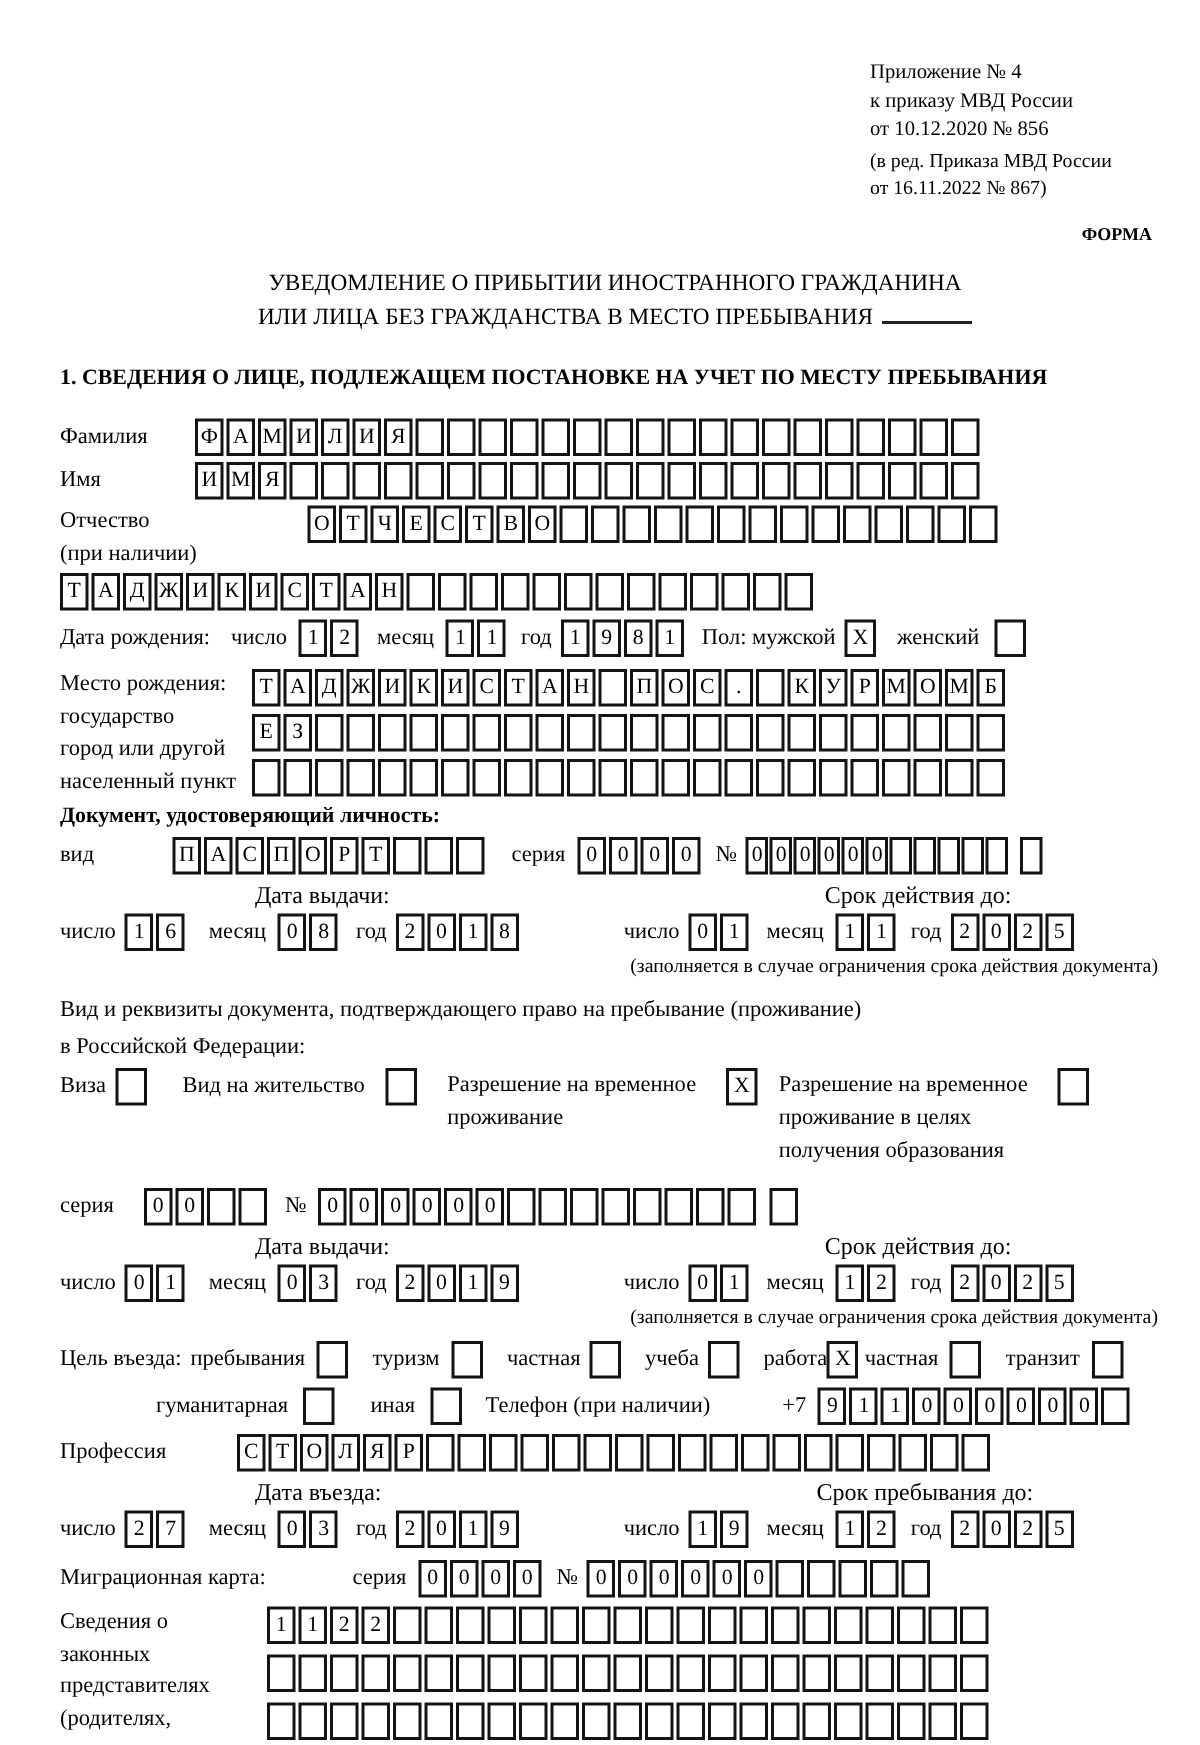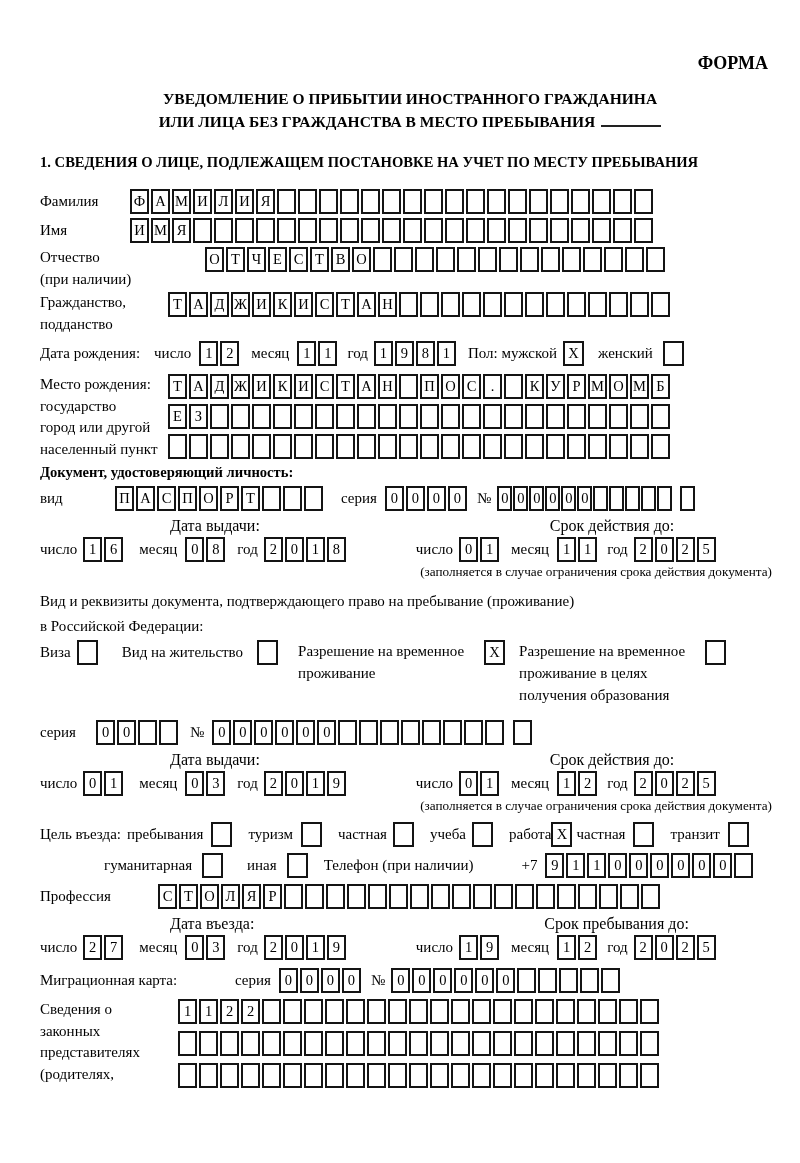--- a/index.html
+++ b/index.html
@@ -25,40 +25,49 @@
     text-align:center; line-height:21px; font-size:14.5px; vertical-align:top; background:#fff;
   }
 
   .row { display:flex; align-items:flex-start; }
   .lbl { flex-shrink:0; line-height:25px; }
   .lblcol { flex-shrink:0; line-height:21.5px; }
   .lblcol div { line-height:21.5px; }
 
   .appendix { margin-left:540px; font-size:13.8px; line-height:19px; }
   .appendix .amend { font-size:13.2px; margin-top:3px; line-height:18px; }
-  .forma { text-align:right; margin:15px 12px 0 0; font-weight:bold; font-size:18px; }
-  .title { text-align:center; font-weight:bold; font-size:15.5px; line-height:23px; margin-top:13px; }
+  .forma { text-align:right; margin:15px 12px 0 0; font-weight:bold; font-size:12px; }
+  .title { text-align:center; font-weight:normal; font-size:15.5px; line-height:23px; margin-top:13px; }
   .title-underline { display:inline-block; width:60px; border-bottom:2px solid #222; height:13px; margin-left:6px; }
   .sec-heading { margin-top:21px; font-weight:bold; font-size:14.6px; }
 
   .doc-heading { margin-top:2px; text-align:left; font-weight:bold; font-size:14.6px; line-height:20px; }
   .note { text-align:right; font-size:13.2px; margin-top:1px; margin-right:8px; line-height:17px; }
   .center-opt { text-align:left; line-height:22px; }
   .ml4{margin-left:4px}.ml8{margin-left:8px}.ml10{margin-left:10px}
   .ml14{margin-left:14px}.ml16{margin-left:16px}.ml20{margin-left:20px}.ml24{margin-left:24px}
   .mr6{margin-right:6px}.mr8{margin-right:8px}.mr10{margin-right:10px}
   .mt2{margin-top:2px}.mt4{margin-top:4px}.mt6{margin-top:6px}.mt8{margin-top:8px}.mt14{margin-top:14px}.mt18{margin-top:18px}
   .dlabels { display:flex; font-size:16px; line-height:18px; }
   .bprow { margin-bottom:5px; }
 </style>
 </head>
 <body>
 
 <div class="page">
 
+  <div class="appendix">
+    <div>Приложение № 4</div>
+    <div>к приказу МВД России</div>
+    <div>от 10.12.2020 № 856</div>
+    <div class="amend">
+      <div>(в ред. Приказа МВД России</div>
+      <div>от 16.11.2022 № 867)</div>
+    </div>
+  </div>
 
   <div class="forma">ФОРМА</div>
 
   <div class="title">
     <div>УВЕДОМЛЕНИЕ О ПРИБЫТИИ ИНОСТРАННОГО ГРАЖДАНИНА</div>
     <div><span>ИЛИ ЛИЦА БЕЗ ГРАЖДАНСТВА В МЕСТО ПРЕБЫВАНИЯ</span><span class="title-underline"></span></div>
   </div>
 
   <div class="sec-heading">1. СВЕДЕНИЯ О ЛИЦЕ, ПОДЛЕЖАЩЕМ ПОСТАНОВКЕ НА УЧЕТ ПО МЕСТУ ПРЕБЫВАНИЯ</div>
 
@@ -74,24 +83,20 @@
 
   <div class="row mt4">
     <div class="lblcol" style="width:165px">
       <div>Отчество</div>
       <div>(при наличии)</div>
     </div>
     <span class="boxes"><span class="box">О</span><span class="box">Т</span><span class="box">Ч</span><span class="box">Е</span><span class="box">С</span><span class="box">Т</span><span class="box">В</span><span class="box">О</span><span class="box"></span><span class="box"></span><span class="box"></span><span class="box"></span><span class="box"></span><span class="box"></span><span class="box"></span><span class="box"></span><span class="box"></span><span class="box"></span><span class="box"></span><span class="box"></span><span class="box"></span><span class="box"></span></span>
   </div>
 
   <div class="row mt2">
-    <div class="lblcol" style="width:128px">
-      <div>Гражданство,</div>
-      <div>подданство</div>
-    </div>
     <span class="boxes"><span class="box">Т</span><span class="box">А</span><span class="box">Д</span><span class="box">Ж</span><span class="box">И</span><span class="box">К</span><span class="box">И</span><span class="box">С</span><span class="box">Т</span><span class="box">А</span><span class="box">Н</span><span class="box"></span><span class="box"></span><span class="box"></span><span class="box"></span><span class="box"></span><span class="box"></span><span class="box"></span><span class="box"></span><span class="box"></span><span class="box"></span><span class="box"></span><span class="box"></span><span class="box"></span></span>
   </div>
 
   <div class="row mt6">
     <span class="lbl">Дата рождения:</span>
     <span class="lbl ml14 mr8">число</span>
     <span class="boxes"><span class="box">1</span><span class="box">2</span></span>
     <span class="lbl ml10 mr8">месяц</span>
     <span class="boxes"><span class="box">1</span><span class="box">1</span></span>
     <span class="lbl ml8 mr6">год</span>

